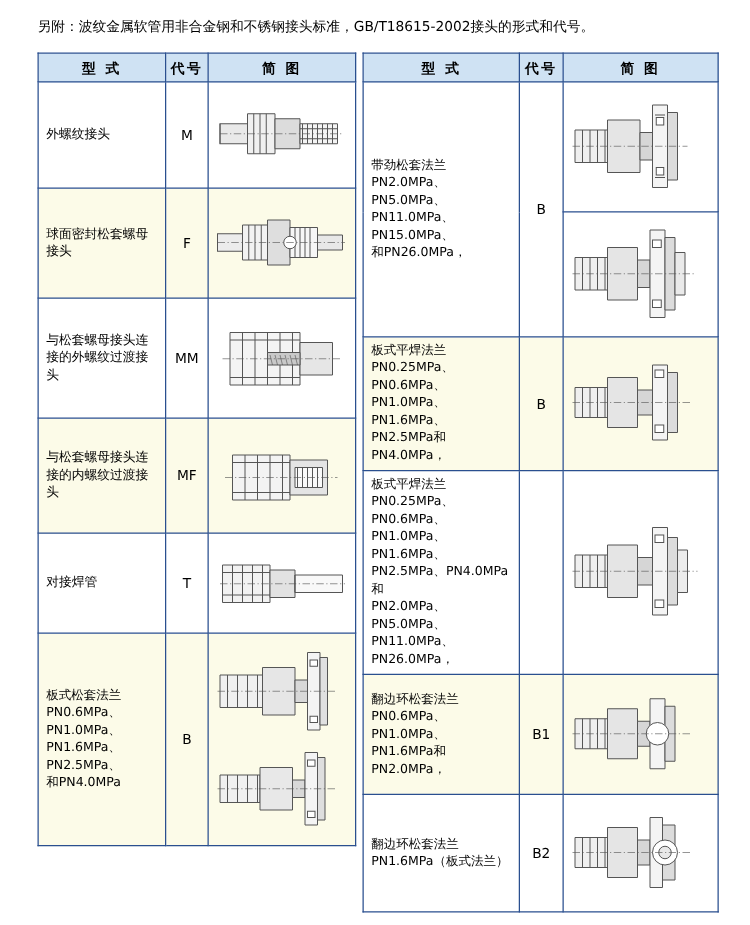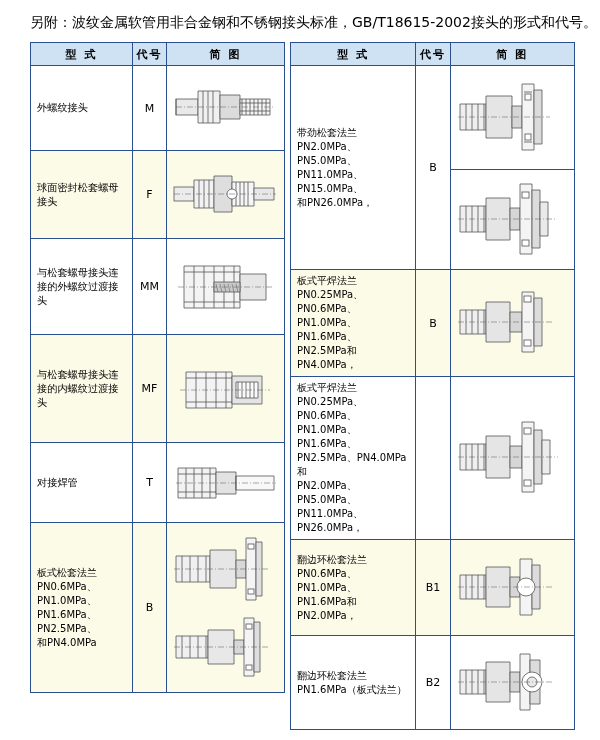--- a/index.html
+++ b/index.html
@@ -6,21 +6,21 @@
   body{
     width:600px;height:740px;
     font-family:"DejaVu Sans","Liberation Sans",sans-serif;
     color:#000;
     position:relative;
     overflow:hidden;
   }
   .page{position:relative;width:600px;height:740px;box-sizing:border-box;}
   .title{
     position:absolute;left:30px;top:14px;width:545px;
-    font-size:14px;line-height:16px;color:#000;
+    font-size:11px;line-height:16px;color:#000;
     white-space:nowrap;
   }
   table{
     border-collapse:collapse;
     table-layout:fixed;
   }
   .tbl{
     position:absolute;top:42px;
     border:1px solid #2a4f8f;
   }
@@ -130,21 +130,21 @@
               <path d="M24 14 L24 56 M34 14 L34 56 M44 14 L44 56 M54 14 L54 56 M64 14 L64 56"></path>
               <path d="M70 22 L96 22 L96 48 L70 48 Z" fill="#e6e6e6"></path>
               <path d="M44 30 L70 30 L70 40 L44 40 Z" fill="#c9c9c9"></path>
               <path d="M46 32 L48 40 M50 32 L52 40 M54 32 L56 40 M58 32 L60 40 M62 32 L64 40 M66 32 L68 40" stroke-width="0.5"></path>
               <path d="M8 35 L102 35" stroke-dasharray="6,2,1,2" stroke-width="0.5"></path>
             </g>
           </svg>
         </td>
       </tr>
 
-      <tr style="height:108px;">
+      <tr style="height:92px;">
         <td class="cell-text hl">与松套螺母接头连接的内螺纹过渡接头</td>
         <td class="c-code hl">MF</td>
         <td class="c-pic hl">
           <svg class="pic" width="112" height="66" viewBox="0 0 112 66">
             <g stroke="#555" fill="none" stroke-width="0.8">
               <path d="M16 16 L62 16 L62 52 L16 52 Z" fill="#f3f3f3"></path>
               <path d="M16 22 L62 22 M16 46 L62 46"></path>
               <path d="M26 16 L26 52 M36 16 L36 52 M46 16 L46 52 M56 16 L56 52"></path>
               <path d="M62 20 L92 20 L92 48 L62 48 Z" fill="#e4e4e4"></path>
               <path d="M66 26 L88 26 L88 42 L66 42 Z" fill="#fafafa"></path>

